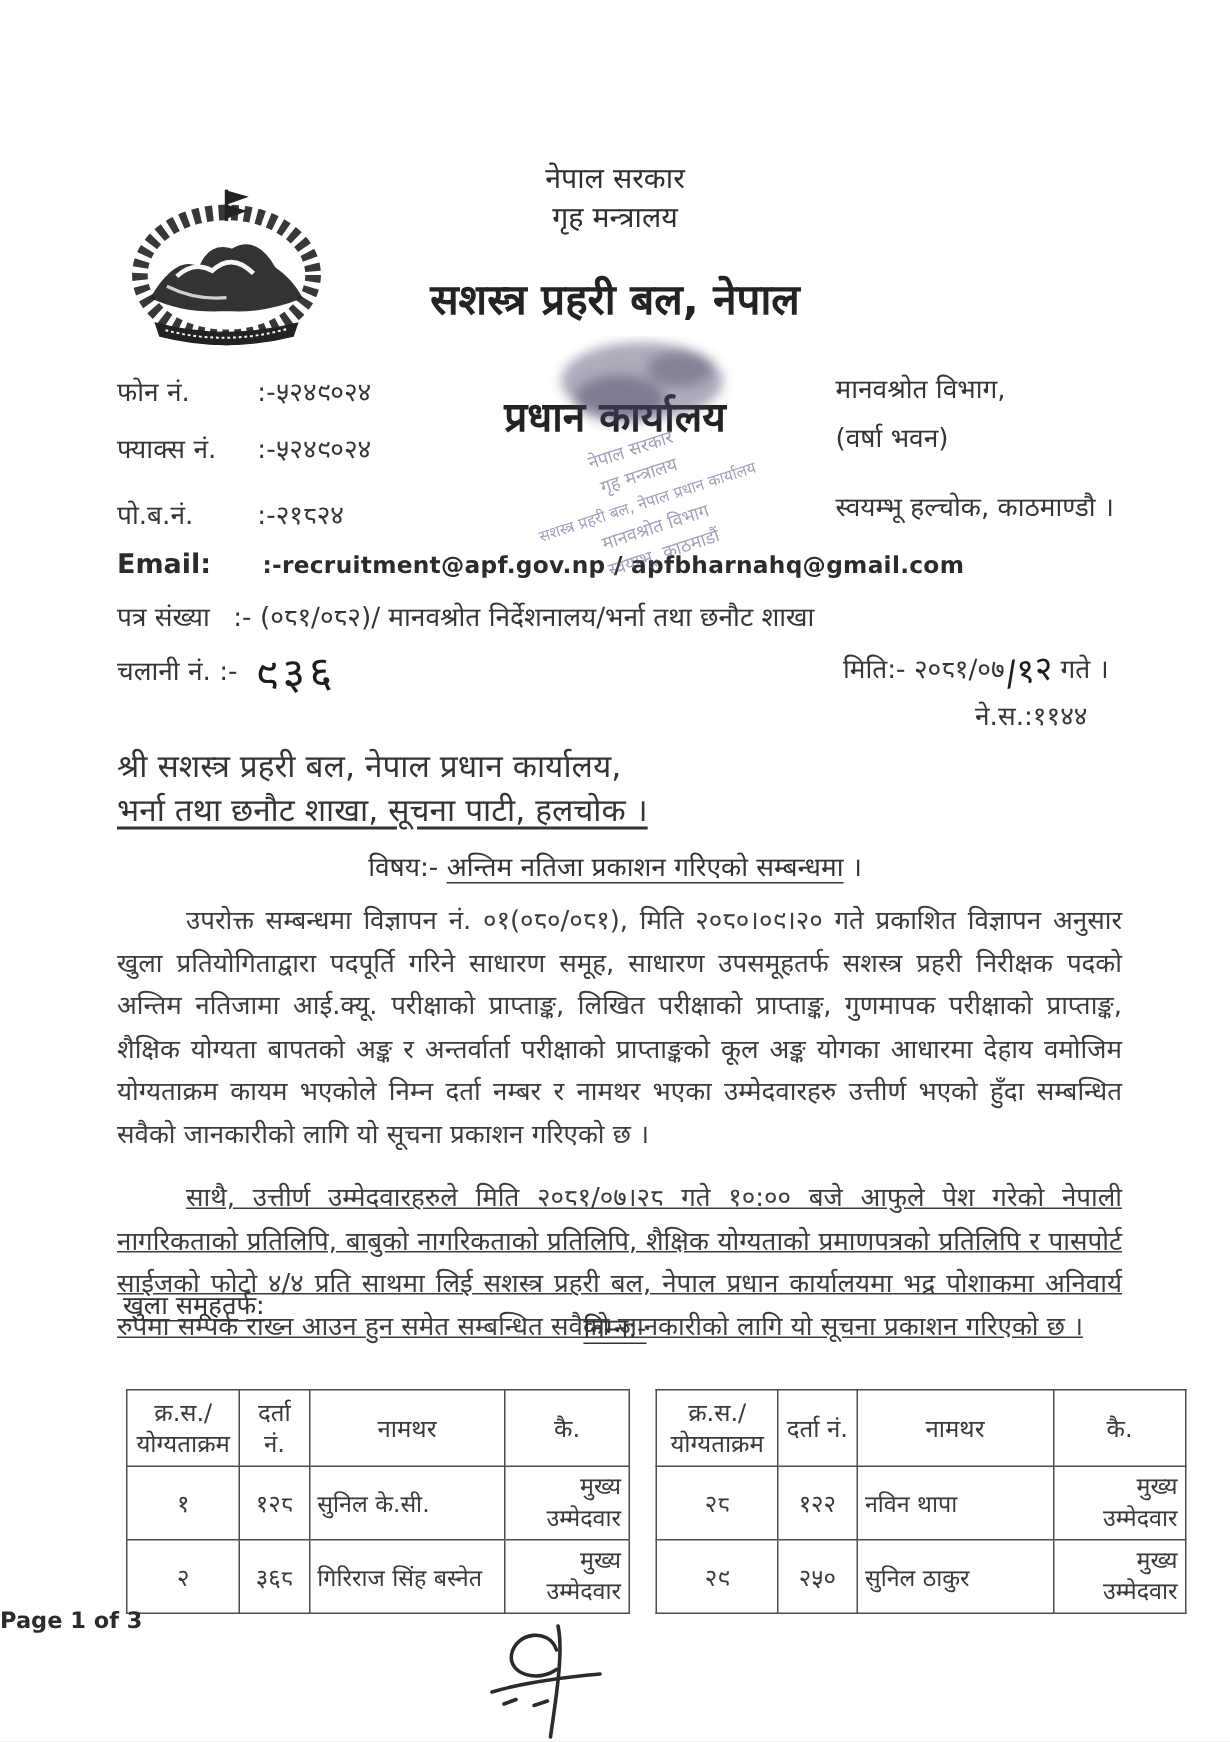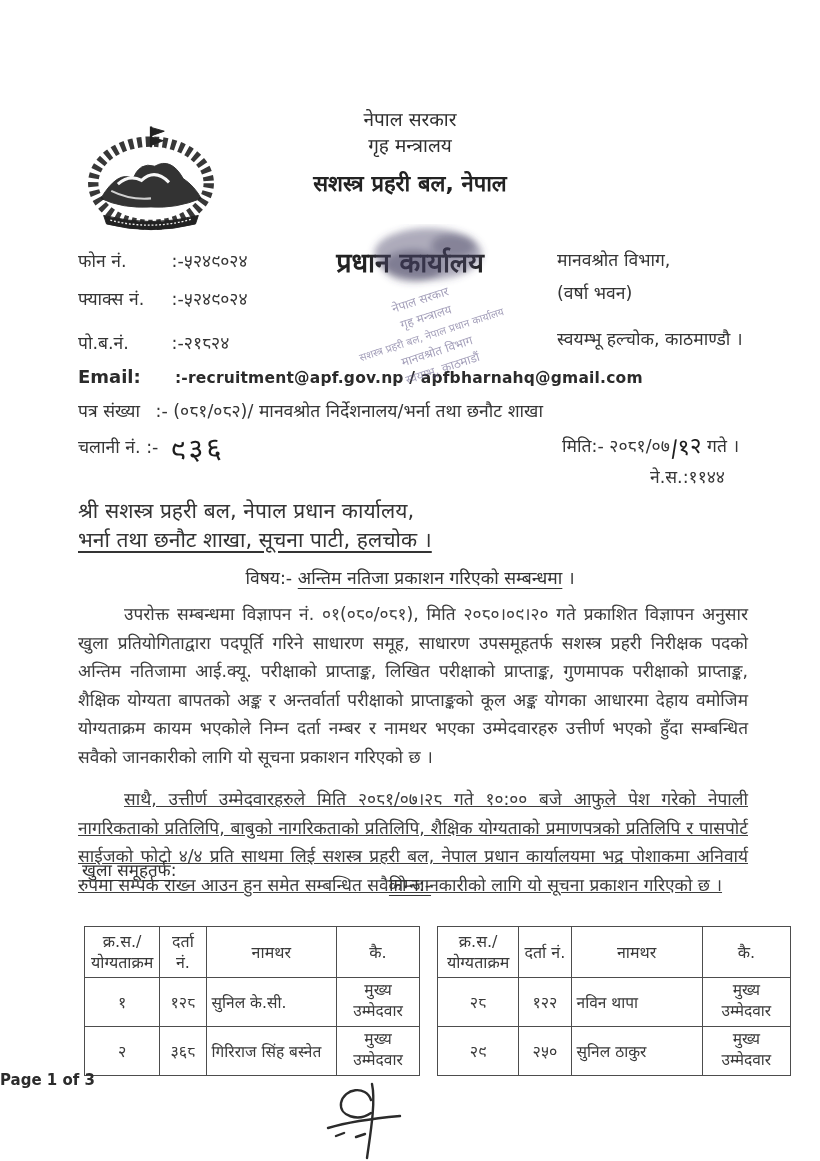--- a/index.html
+++ b/index.html
@@ -8,21 +8,21 @@
     width:820px;height:1161px;
     margin:0 auto;
     background:#ffffff;
     font-family:"DejaVu Sans",sans-serif;
     color:#3a3a3a;
     overflow:hidden;
   }
   
   .letterhead{position:absolute;top:106px;left:0;right:0;text-align:center;color:#2e2e2e;}
   .lh-small{font-size:19px;line-height:26px;}
-  .lh-big{font-size:22px;font-weight:bold;line-height:40px;margin-top:6px;color:#232323;}
+  .lh-big{font-size:28px;font-weight:bold;line-height:40px;margin-top:22px;color:#232323;}
   .lh-big2{font-size:27px;font-weight:bold;line-height:38px;color:#232323;margin-top:40px;}
 
   .emblem{position:absolute;left:80px;top:124px;width:142px;height:110px;}
 
   
   .stamp{position:absolute;left:318px;top:224px;width:230px;height:190px;z-index:5;pointer-events:none;}
 
   
   .contact-row{position:absolute;left:78px;font-size:17.5px;color:#353535;}
   .contact-row .lbl{display:inline-block;width:84px;font-weight:500;}
@@ -62,21 +62,21 @@
 
   
   .tbl{position:absolute;top:926px;border-collapse:collapse;font-size:16px;color:#3a3a3a;}
   .tbl-left{left:84px;width:336px;}
   .tbl-right{left:437px;width:354px;}
   .tbl th,.tbl td{border:1.6px solid #4d4d4d;font-weight:normal;padding:2px 5px;}
   .tbl th{height:46px;text-align:center;line-height:21px;}
   .tbl td{height:44px;}
   .c-center{text-align:center;}
   .c-name{text-align:left;padding-left:9px;white-space:nowrap;font-size:15.5px;}
-  .c-remark{text-align:center;padding-left:7px;line-height:21px;width:80px;font-size:15.5px;font-family:Liberation Mono, monospace;}
+  .c-remark{text-align:right;padding-left:7px;line-height:21px;width:80px;font-size:15.5px;}
 
   
   .page-footer{position:absolute;left:0;right:0;top:1071px;font-size:15px;font-weight:bold;color:#2c2c2c;}
   .signature{position:absolute;left:320px;top:1080px;width:90px;height:80px;}
 </style>
 </head>
 <body>
 
 <div class="page">
 

